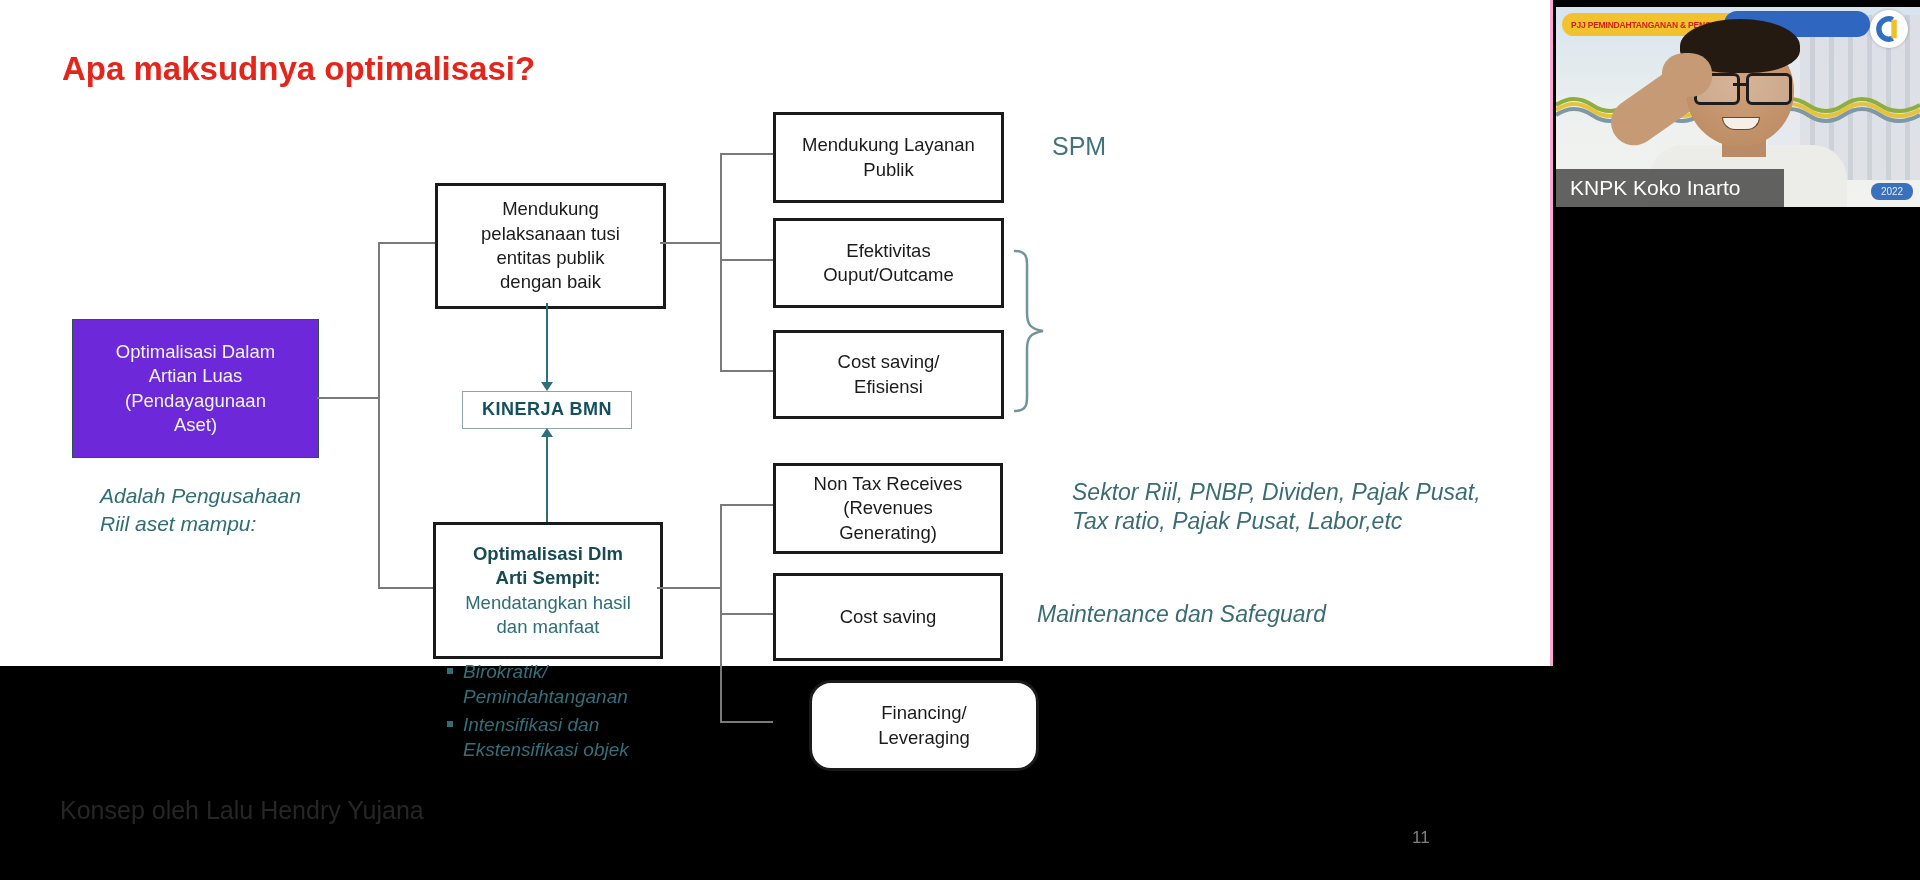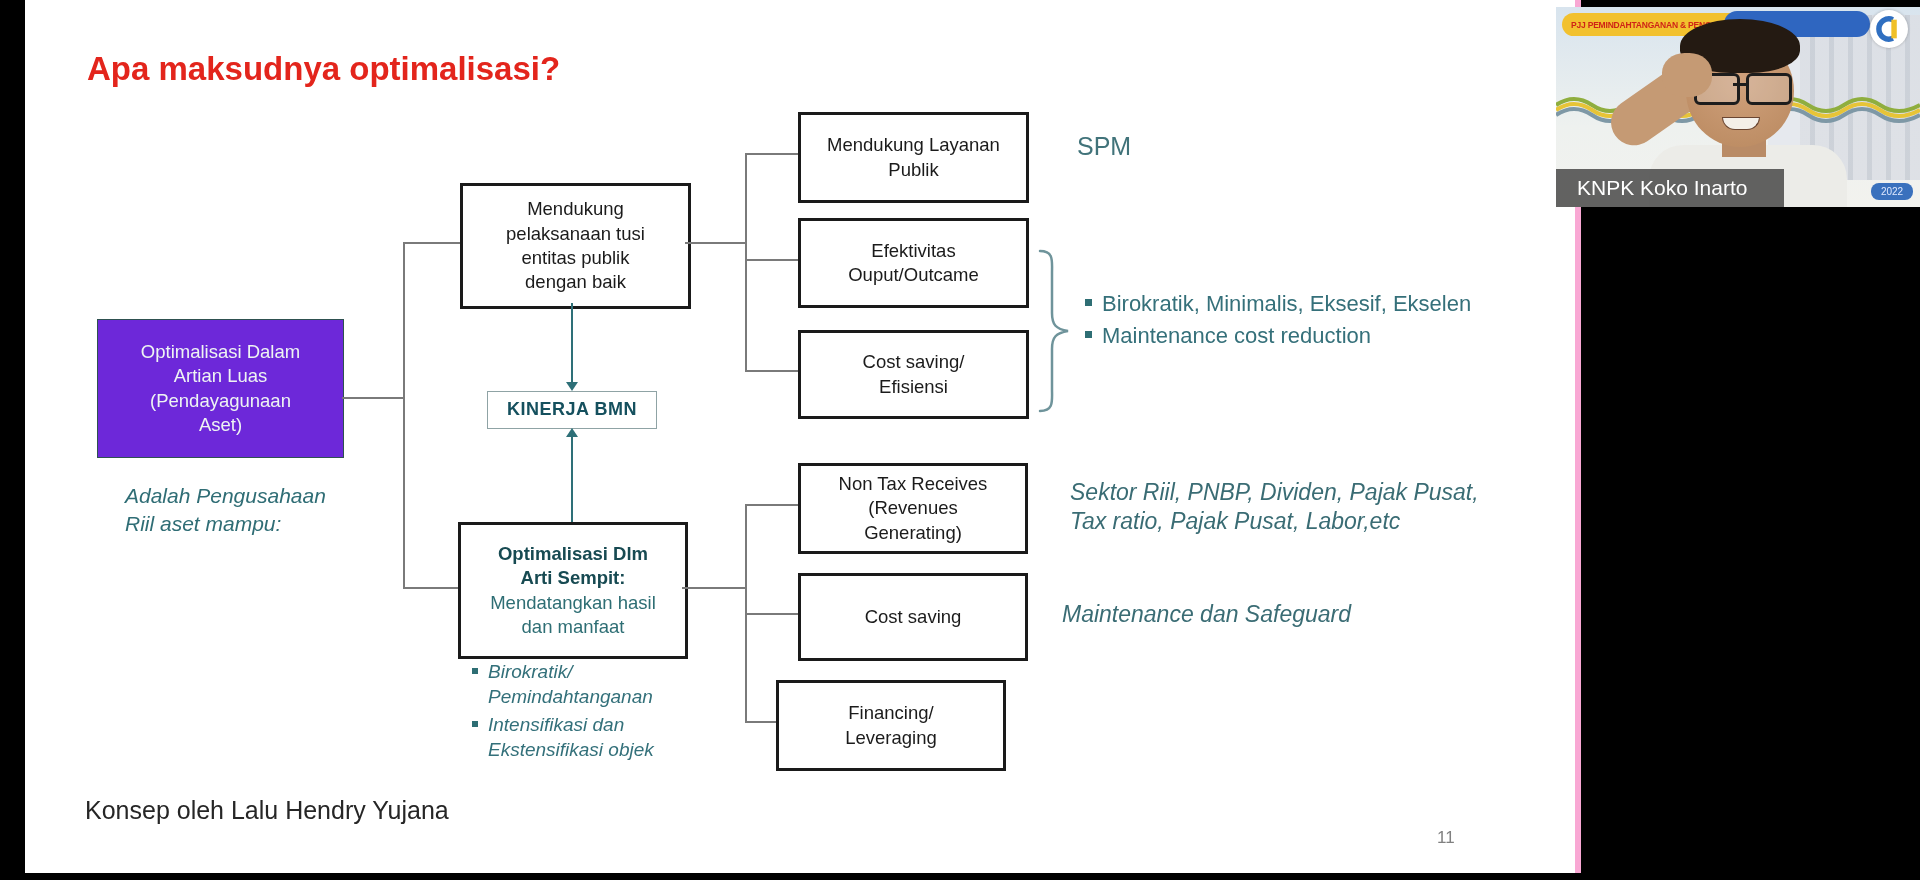--- a/index.html
+++ b/index.html
@@ -1,20 +1,20 @@
 <!DOCTYPE html>
 <html><head>
 <meta charset="utf-8">
 <style>
   html,body{margin:0;padding:0;background:#000;}
   #root{position:relative;width:1920px;height:880px;background:#000;overflow:hidden;
         font-family:"Liberation Sans",sans-serif;}
   
-  #slide{position:absolute;left:0;top:0;width:1550px;height:873px;background:#ffffff;
-         border-right:6px solid #f9a8d4;margin-left:25px;}
+  #slide{position:absolute;left:0;top:0;width:1550px;height:666px;background:#ffffff;
+         border-right:3px solid #f9a8d4;}
   .abs{position:absolute;}
   #slide-title{left:62px;top:50px;font-size:33px;font-weight:bold;color:#e3251c;}
   
   .box{position:absolute;border:3px solid #1a1a1a;background:#fff;display:flex;
        align-items:center;justify-content:center;text-align:center;
        font-size:18.5px;line-height:1.32;color:#1b1b1b;white-space:pre-line;}
   #broad-box{left:72px;top:319px;width:245px;height:137px;background:#6d28d9;
              border:1px solid #2e5150;color:#eef4f3;font-size:18.5px;}
   #broad-caption{left:100px;top:482px;width:290px;font-size:21px;font-style:italic;
                  color:#2f6d75;line-height:1.35;white-space:pre-line;}
@@ -73,21 +73,21 @@
   #hair{position:absolute;left:124px;top:12px;width:120px;height:54px;
         background:#241a12;border-radius:50% 50% 42% 42%;}
   .lens{position:absolute;top:66px;width:40px;height:26px;border:3px solid #1d1d1d;
         border-radius:6px;background:rgba(235,240,245,.25);}
   #lens-l{left:138px;} #lens-r{left:190px;}
   #bridge{position:absolute;left:177px;top:76px;width:14px;height:3px;background:#1d1d1d;}
   #mouth{position:absolute;left:166px;top:110px;width:36px;height:11px;background:#f4efe8;
          border:1.5px solid #6b4632;border-radius:0 0 16px 16px;}
   #name-tag{position:absolute;left:0;top:162px;width:228px;height:38px;
             background:rgba(58,58,58,.78);display:flex;align-items:center;}
-  #name-tag span{padding-left:21px;font-size:21px;color:#fff;}
+  #name-tag span{padding-left:14px;font-size:21px;color:#fff;}
   #year-badge{position:absolute;left:315px;top:176px;width:42px;height:17px;background:#3a71bd;
               border-radius:8px;display:flex;align-items:center;justify-content:center;
               font-size:10px;color:#dfe9ff;}
 </style>
 </head>
 <body>
 
 <div id="root">
 
   <div id="slide">
@@ -149,45 +149,35 @@
 Ouput/Outcame</div>
     <div class="box" style="left:773px;top:330px;width:225px;height:83px;">Cost saving/
 Efisiensi</div>
 
     <div class="abs" id="spm-label">SPM</div>
 
     <svg class="abs" style="left:1008px;top:247px;" width="42" height="168" viewBox="0 0 36 168">
       <path d="M4,4 C18,4 16,14 16,26 L16,66 C16,78 20,82 32,84 C20,86 16,90 16,102 L16,142 C16,154 18,164 4,164" stroke="#6f949b" stroke-width="2.5" fill="none" stroke-linecap="round"></path>
     </svg>
 
-    <div class="abs" id="service-bullets">
-      <div class="bullet-row">
-        <span class="sq"></span>
-        <span>Birokratik, Minimalis, Eksesif, Ekselen</span>
-      </div>
-      <div class="bullet-row">
-        <span class="sq"></span>
-        <span>Maintenance cost reduction</span>
-      </div>
-    </div>
 
     <div class="conn" style="left:657px;top:587px;width:63px;height:2px;"></div>
     <div class="conn" style="left:720px;top:504px;width:2px;height:219px;"></div>
     <div class="conn" style="left:720px;top:504px;width:53px;height:2px;"></div>
     <div class="conn" style="left:720px;top:613px;width:53px;height:2px;"></div>
     <div class="conn" style="left:720px;top:721px;width:53px;height:2px;"></div>
 
     <div class="box" style="left:773px;top:463px;width:224px;height:85px;">Non Tax Receives
 (Revenues
 Generating)</div>
     <div class="box" style="left:773px;top:573px;width:224px;height:82px;">Cost saving</div>
-    <div class="box" style="left:751px;top:680px;width:224px;height:85px;">Financing/
+    <div class="box" style="left:809px;top:680px;width:224px;height:85px;border-radius:22px;">Financing/
 Leveraging</div>
 
-    <div class="note" style="left:1045px;top:478px;">Sektor Riil, PNBP, Dividen, Pajak Pusat,
+    <div class="note" style="left:1072px;top:478px;">Sektor Riil, PNBP, Dividen, Pajak Pusat,
 Tax ratio, Pajak Pusat, Labor,etc</div>
     <div class="note" style="left:1037px;top:600px;">Maintenance dan Safeguard</div>
 
     <div class="abs" id="slide-footer">Konsep oleh Lalu Hendry Yujana</div>
     <div class="abs" id="page-number">11</div>
   </div>
 
   <div id="webcam">
     <div id="building"></div>
     <div id="building2"></div>

